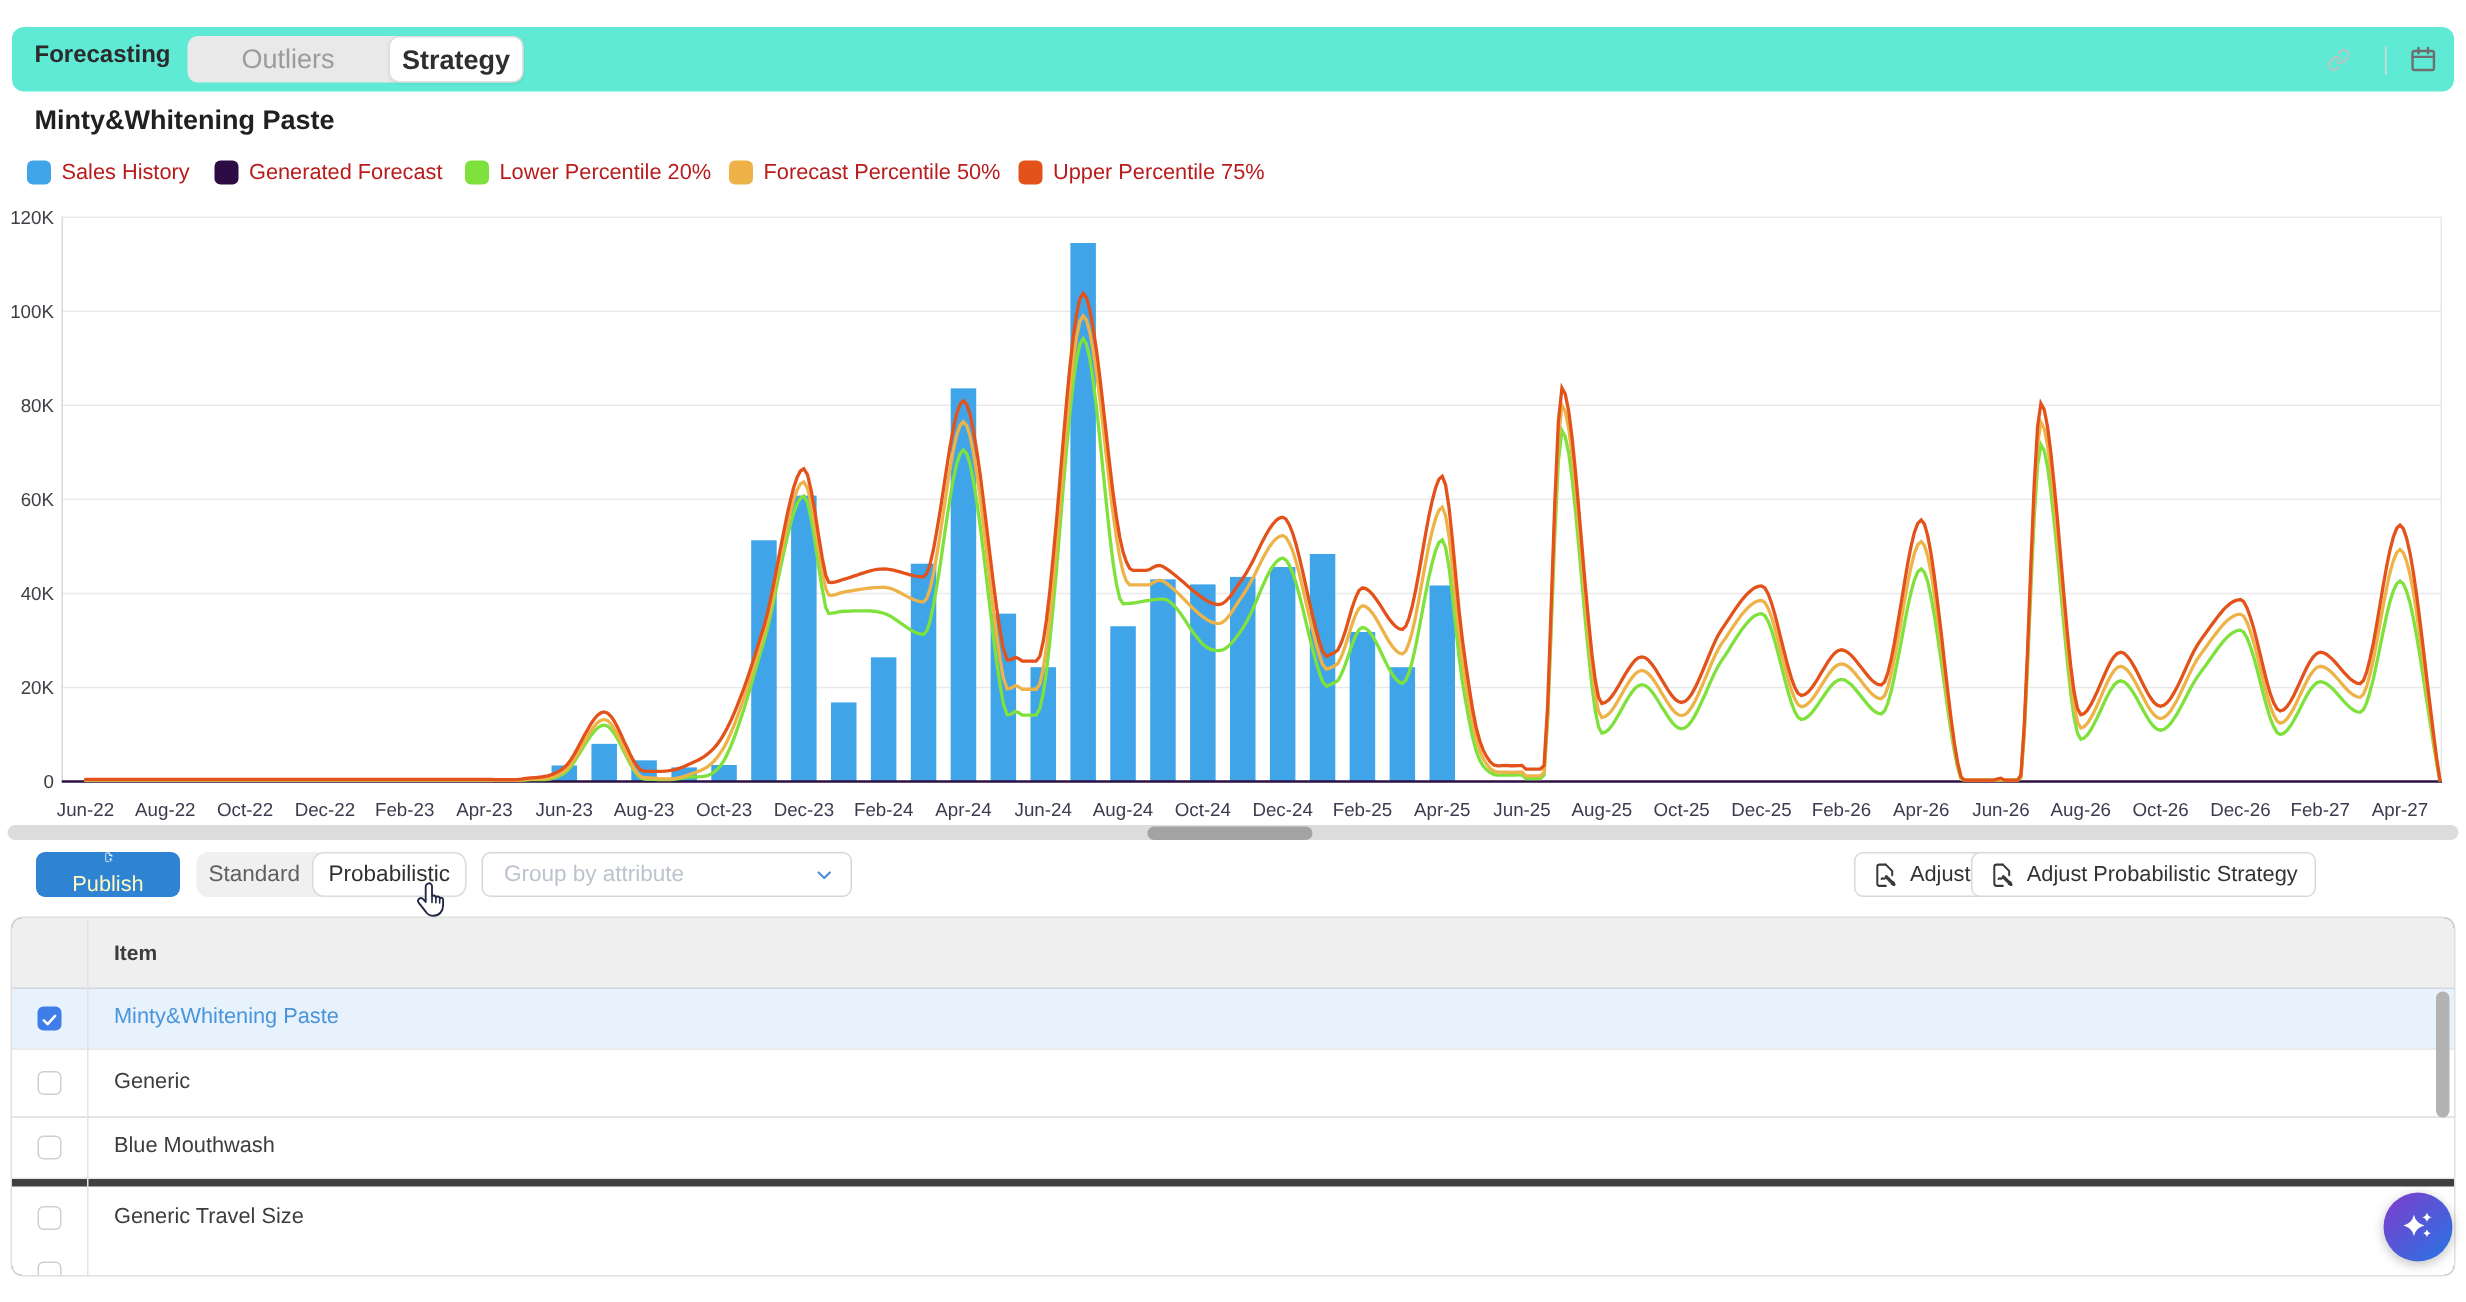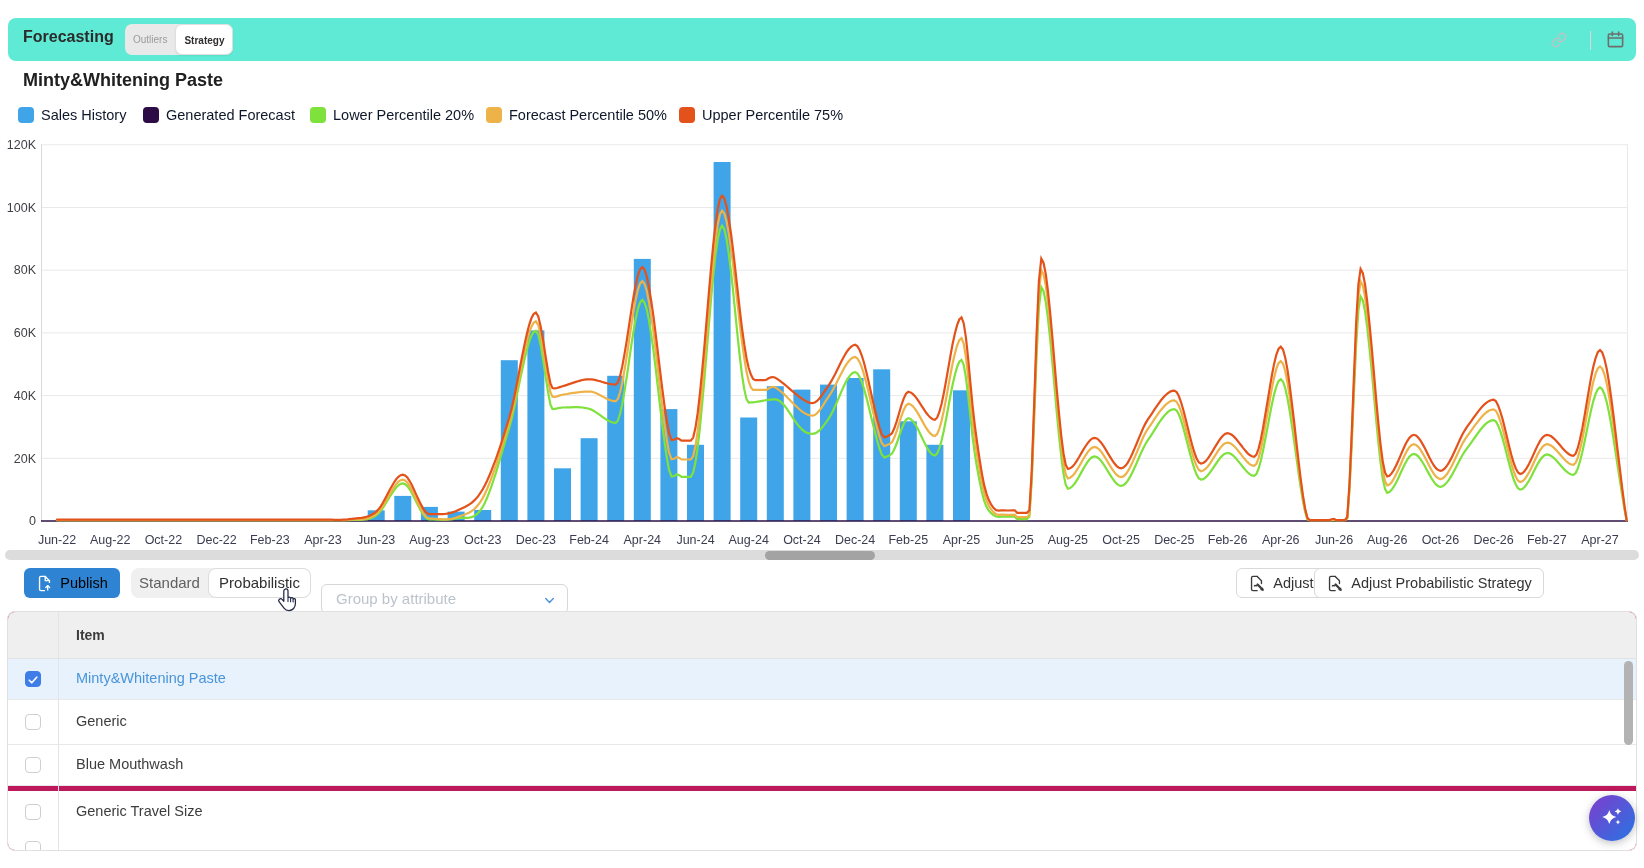--- a/index.html
+++ b/index.html
@@ -1,41 +1,41 @@
 <!DOCTYPE html>
 <html><head>
 <meta charset="utf-8">
 <style>
 * { margin:0; padding:0; box-sizing:border-box; }
 html,body { width:1644px; height:868px; background:#ffffff; font-family:"Liberation Sans", sans-serif; overflow:hidden; position:relative; }
 .topbar { position:absolute; left:8px; top:18px; width:1628px; height:43px; background:#5eead4; border-radius:8px; }
 .title { position:absolute; left:15px; top:10px; font-size:16px; font-weight:700; color:#2b2b2b; }
 .tabs { position:absolute; left:117px; top:6px; height:31px; background:#e9e9e9; border-radius:7px; display:flex; align-items:center; }
-.tab { font-size:10px; color:#9b9b9b; padding:0 8px; height:31px; line-height:31px; }
+.tab { font-size:18px; color:#9b9b9b; padding:0 8px; height:31px; line-height:31px;margin-left:28px; }
 .tab.active { background:#ffffff; color:#2e2e2e; font-weight:700; border:1px solid #dedede; border-radius:7px; box-shadow:0 1px 2px rgba(0,0,0,0.06); }
 .topicons { position:absolute; right:69px; top:13.5px; display:flex; align-items:center; }
 .tdiv { position:absolute; right:45px; top:13px; width:1px; height:19px; background:#d8d8d8; }
 .calwrap { position:absolute; right:11px; top:12px; }
 .h2 { position:absolute; left:23px; top:70px; font-size:18px; font-weight:700; color:#202020; }
 .legend { position:absolute; top:107px; left:0; height:18px; }
 .litem { position:absolute; top:0; display:flex; align-items:center; white-space:nowrap; }
 .sw { width:16px; height:16px; border-radius:4px; display:inline-block; }
-.lt { margin-left:7px; font-size:14.5px; color:#0f172a; }
+.lt { margin-left:7px; font-size:14.5px; color:#b91c1c; }
 .chart { position:absolute; left:0; top:130px; }
 .hscroll { position:absolute; left:5px; top:550px; width:1634px; height:10px; background:#dcdcdc; border-radius:5px; }
 .hthumb { position:absolute; left:760px; top:0.5px; width:110px; height:9px; background:#a3a3a3; border-radius:4.5px; }
-.btn-publish { position:absolute; left:24px; top:568px; width:96px; height:30px; background:#2e84d2; border-radius:6px; color:#000000; font-size:14.5px; display:flex; align-items:center; justify-content:center; gap:7px; }
+.btn-publish { position:absolute; left:24px; top:568px; width:96px; height:30px; background:#2e84d2; border-radius:6px; color:#fef9c3; font-size:14.5px; display:flex; align-items:center; justify-content:center; gap:7px;flex-direction:column; }
 .seg { position:absolute; left:131px; top:568px; width:180px; height:30px; background:#f0f0f0; border-radius:8px; }
 .seg .s1 { position:absolute; left:0; top:0; width:77px; height:30px; line-height:30px; text-align:center; font-size:15px; color:#5f5f5f; }
 .seg .s2 { position:absolute; left:77px; top:0; width:103px; height:30px; line-height:28px; text-align:center; font-size:15px; color:#303030; background:#fff; border:1px solid #dcdcdc; border-radius:8px; }
-.select { position:absolute; left:321px; top:584px; width:247px; height:30px; border:1px solid #d7d7d7; border-radius:6px; background:#fff; }
+.select { position:absolute; left:321px; top:568px; width:247px; height:30px; border:1px solid #d7d7d7; border-radius:6px; background:#fff; }
 .select .ph { position:absolute; left:14px; top:5px; font-size:15px; color:#bcc3cc; }
 .select .ch { position:absolute; right:11px; top:8px; }
 .btn-adj { position:absolute; top:568px; height:30px; border:1px solid #d9d9d9; border-radius:6px; background:#fff; font-size:14.5px; color:#333; display:flex; align-items:center; justify-content:center; gap:8px; }
-.table { position:absolute; left:7px; top:611px; width:1630px; height:240px; border:1px solid #e0e0e0; border-radius:8px; background:#be185d; overflow:hidden; }
+.table { position:absolute; left:7px; top:611px; width:1630px; height:240px; border:1px solid #e0e0e0; border-radius:8px; background:#404040; overflow:hidden; }
 .thead { position:absolute; left:0; top:0; width:100%; height:46.5px; background:#efefef; border-bottom:1px solid #e2e2e2; }
 .thead .itemh { position:absolute; left:68px; top:15px; font-size:14px; font-weight:700; color:#3c3c3c; }
 .colsep { position:absolute; left:50px; top:0; width:1px; height:240px; background:#e4e4e4; }
 .row { position:absolute; left:0; width:100%; border-bottom:1px solid #e8e8e8; background:#fff; }
 .row.sel { background:#e7f2fc; }
 .cb { position:absolute; left:17px; top:50%; margin-top:-8px; width:16px; height:16px; border:1px solid #cfcfcf; border-radius:4px; background:#fff; }
 .cb.on { background:#3f7de8; border-color:#3f7de8; text-align:center; }
 .cb.on svg { display:block; margin:2px auto 0; }
 .rtxt { position:absolute; left:68px; top:50%; margin-top:-8.5px; font-size:14.5px; color:#3d3d3d; }
 .selt { color:#4a94da; }

